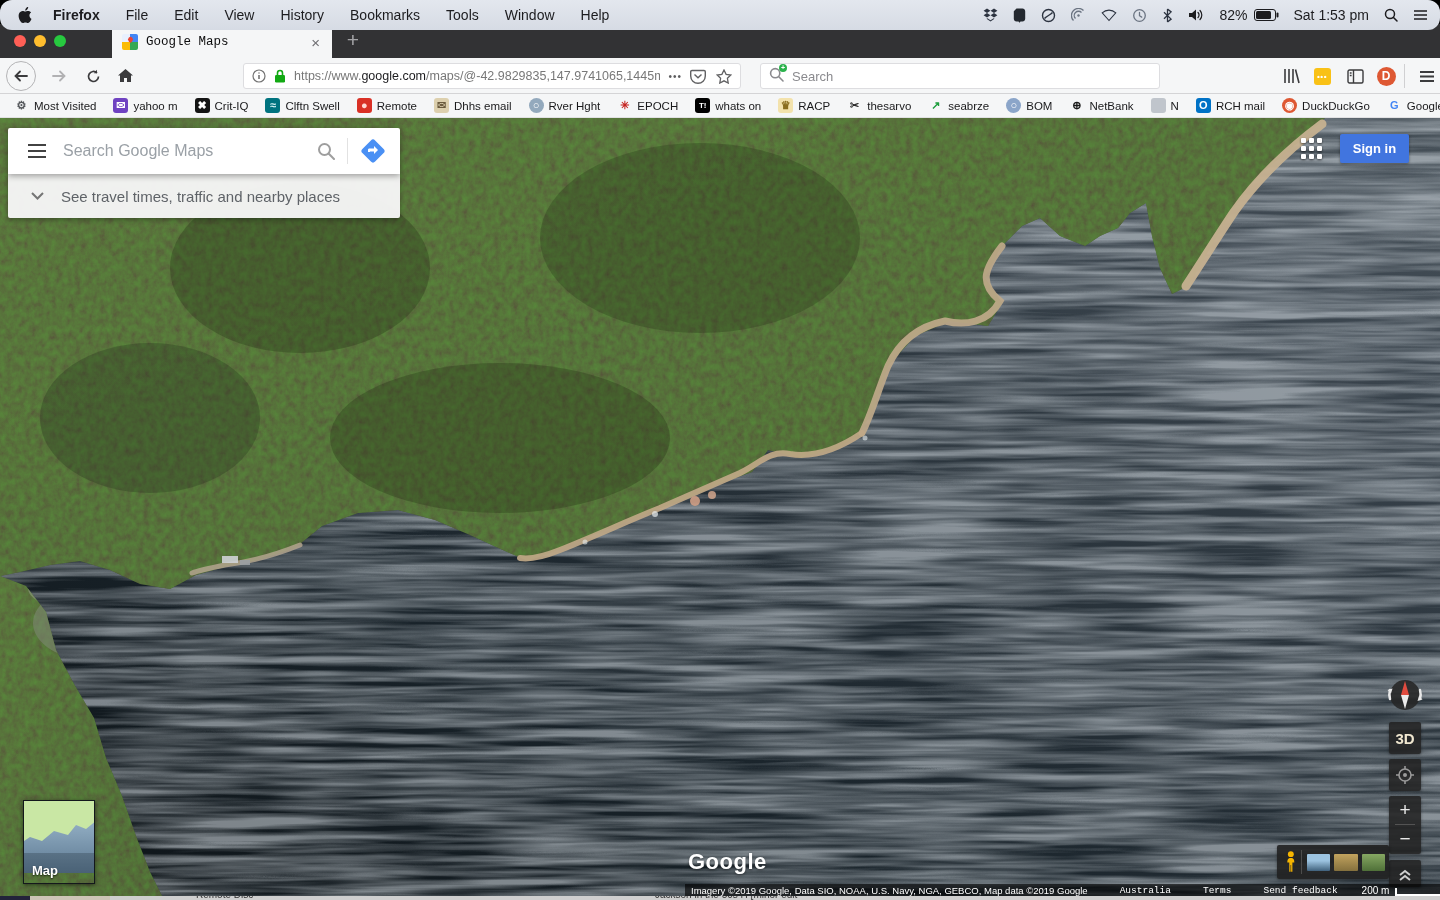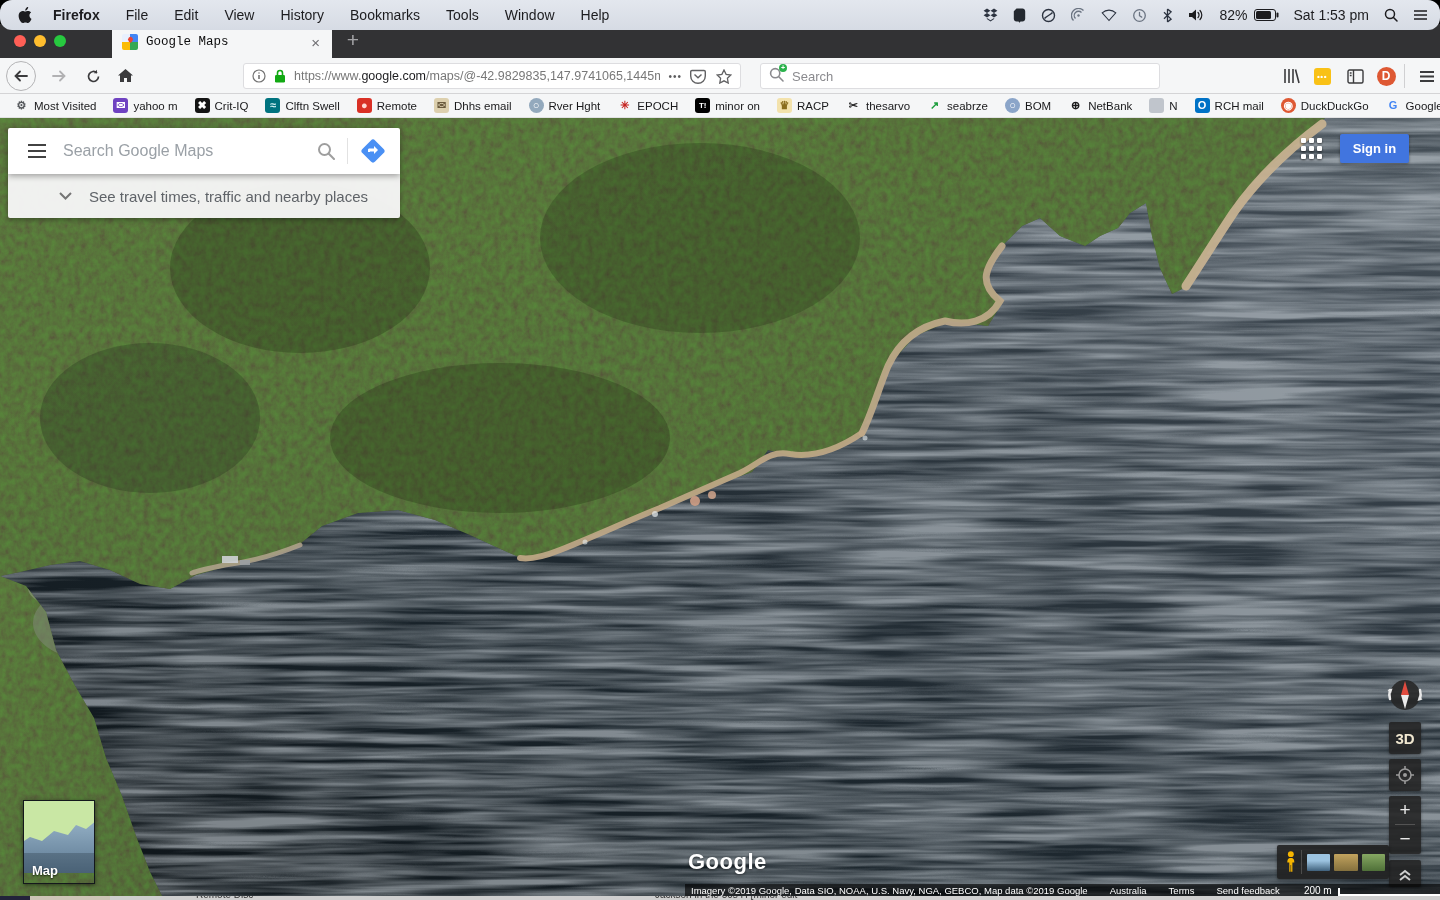--- a/index.html
+++ b/index.html
@@ -67,21 +67,21 @@
 
   
   #map { position:absolute; top:118px; left:0; width:1440px; height:778px; overflow:hidden; background:#1c252c; }
   #terrain { position:absolute; inset:0; }
 
   .search-card { position:absolute; left:8px; top:10px; width:392px; height:46px; background:#fff;
     border-radius:2px 2px 0 0; box-shadow:0 2px 6px rgba(0,0,0,.35); display:flex; align-items:center; z-index:5; }
   .search-card .ph { font-size:16px; color:#9aa0a6; margin-left:17px; flex:1; }
   .sc-div { width:1px; height:26px; background:#e2e2e2; margin:0 12px; }
   .hint-bar { position:absolute; left:8px; top:56px; width:392px; height:44px; background:rgba(245,245,245,.97);
-    border-radius:0 0 2px 2px; box-shadow:0 2px 5px rgba(0,0,0,.3); display:flex; align-items:center; z-index:4;padding-left:28px; }
+    border-radius:0 0 2px 2px; box-shadow:0 2px 5px rgba(0,0,0,.3); display:flex; align-items:center; z-index:4; }
   .hint-bar .txt { font-size:15px; color:#5f6368; margin-left:17px; }
 
   .appsgrid { position:absolute; left:1301px; top:20px; width:23px; height:23px;
     display:grid; grid-template-columns:repeat(3,5px); grid-template-rows:repeat(3,5px); gap:3px;
     filter:drop-shadow(0 1px 1px rgba(0,0,0,.6)); z-index:5; }
   .appsgrid i { background:#fff; border-radius:1px; }
   .signin { position:absolute; left:1340px; top:16px; width:69px; height:29px; background:#4175df;
     border-radius:2px; color:#fff; font-size:13px; font-weight:bold; text-align:center; line-height:29px;
     box-shadow:0 1px 3px rgba(0,0,0,.4); z-index:5; }
 
@@ -110,21 +110,21 @@
   #maptoggle .mlabel { position:absolute; left:8px; bottom:5px; color:#fff; font-size:13px;
     font-weight:bold; text-shadow:0 1px 2px rgba(0,0,0,.8); }
 
   #watermark { position:absolute; left:688px; top:731px; color:#fff; font-size:22px; font-weight:bold;
     letter-spacing:.5px; text-shadow:0 1px 3px rgba(0,0,0,.45); }
 
   #attribar { position:absolute; left:685px; right:0; top:766px; height:13px;
     background:rgba(0,0,0,.62); display:flex; align-items:center; padding:0 6px;
     font-size:9.5px; color:#fff; white-space:nowrap; }
   #attribar .sp { flex:1; }
-  #attribar .it { margin-left:22px; }
+  #attribar .it { margin-left:32px;font-family:Liberation Mono, monospace; }
   .scalegrp { display:flex; align-items:flex-end; gap:6px; margin-left:24px; }
   .scalegrp .sl { font-size:10px; }
 
   
   #sliver { position:absolute; left:0; top:896px; width:1440px; height:4px; background:#cfcfcf; overflow:hidden; }
   #sliver .corner { position:absolute; left:0; top:0; width:30px; height:4px; background:#23233a; }
   #sliver .side { position:absolute; left:30px; top:0; width:80px; height:4px; background:#cdc5b6; }
   #sliver .frag { position:absolute; top:-7px; font-size:10px; color:#333; }
   #sliver .f1 { left:196px; } #sliver .f2 { left:655px; }
 </style>
@@ -338,21 +338,21 @@
   <span class="bm">
       <span class="bmi" style="border-radius: 50%; background: rgb(147, 169, 189); color: rgb(255, 255, 255);">○</span>
       <span class="lbl">Rver Hght</span>
     </span>
   <span class="bm">
       <span class="bmi" style="background: transparent; color: rgb(197, 34, 31);">✳</span>
       <span class="lbl">EPOCH</span>
     </span>
   <span class="bm">
       <span class="bmi txt9" style="background: rgb(0, 0, 0); color: rgb(255, 255, 255);">T!</span>
-      <span class="lbl">minor on</span>
+      <span class="lbl">whats on</span>
     </span>
   <span class="bm">
       <span class="bmi" style="background: rgb(243, 226, 172); color: rgb(138, 109, 29);">♛</span>
       <span class="lbl">RACP</span>
     </span>
   <span class="bm">
       <span class="bmi" style="background: transparent; color: rgb(43, 43, 43);">✂</span>
       <span class="lbl">thesarvo</span>
     </span>
   <span class="bm">

